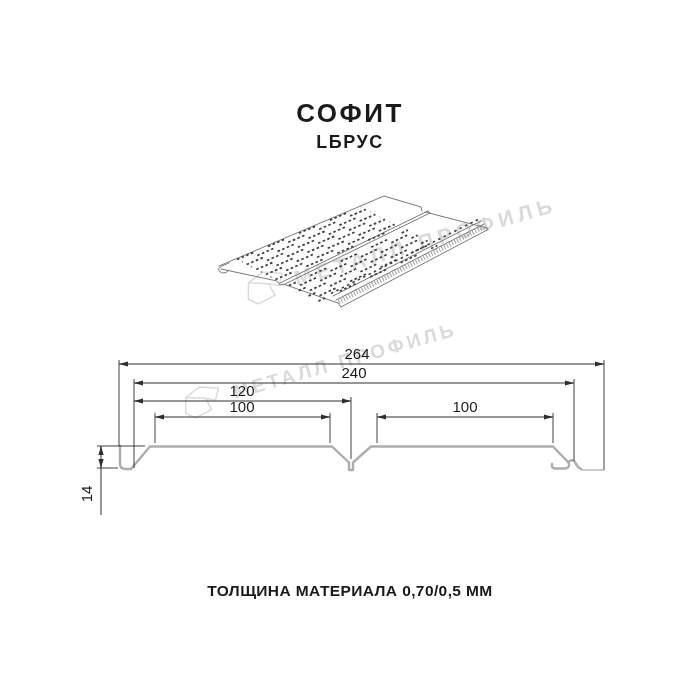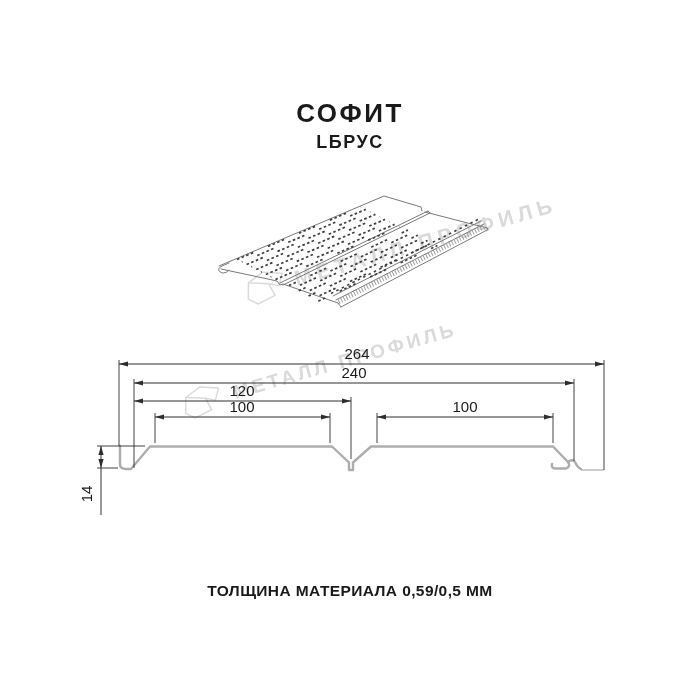--- a/index.html
+++ b/index.html
@@ -140,14 +140,14 @@
       <text class="dim" x="465" y="412">100</text>
 
       <path class="thin" d="M101,446 V515"></path>
       <path class="ext" d="M97,446 H145 M97,468 H118"></path>
       <path class="ar" d="M101,446 l-2.6,9 h5.2 z"></path>
       <path class="ar" d="M101,468 l-2.6,-9 h5.2 z"></path>
       <text class="dim" transform="translate(92,494) rotate(-90)">14</text>
     </g>
   </svg>
 
-  <div class="note">ТОЛЩИНА МАТЕРИАЛА 0,59/0,5 ММ</div>
+  <div class="note">ТОЛЩИНА МАТЕРИАЛА 0,70/0,5 ММ</div>
 </div>
 
 </body></html>

